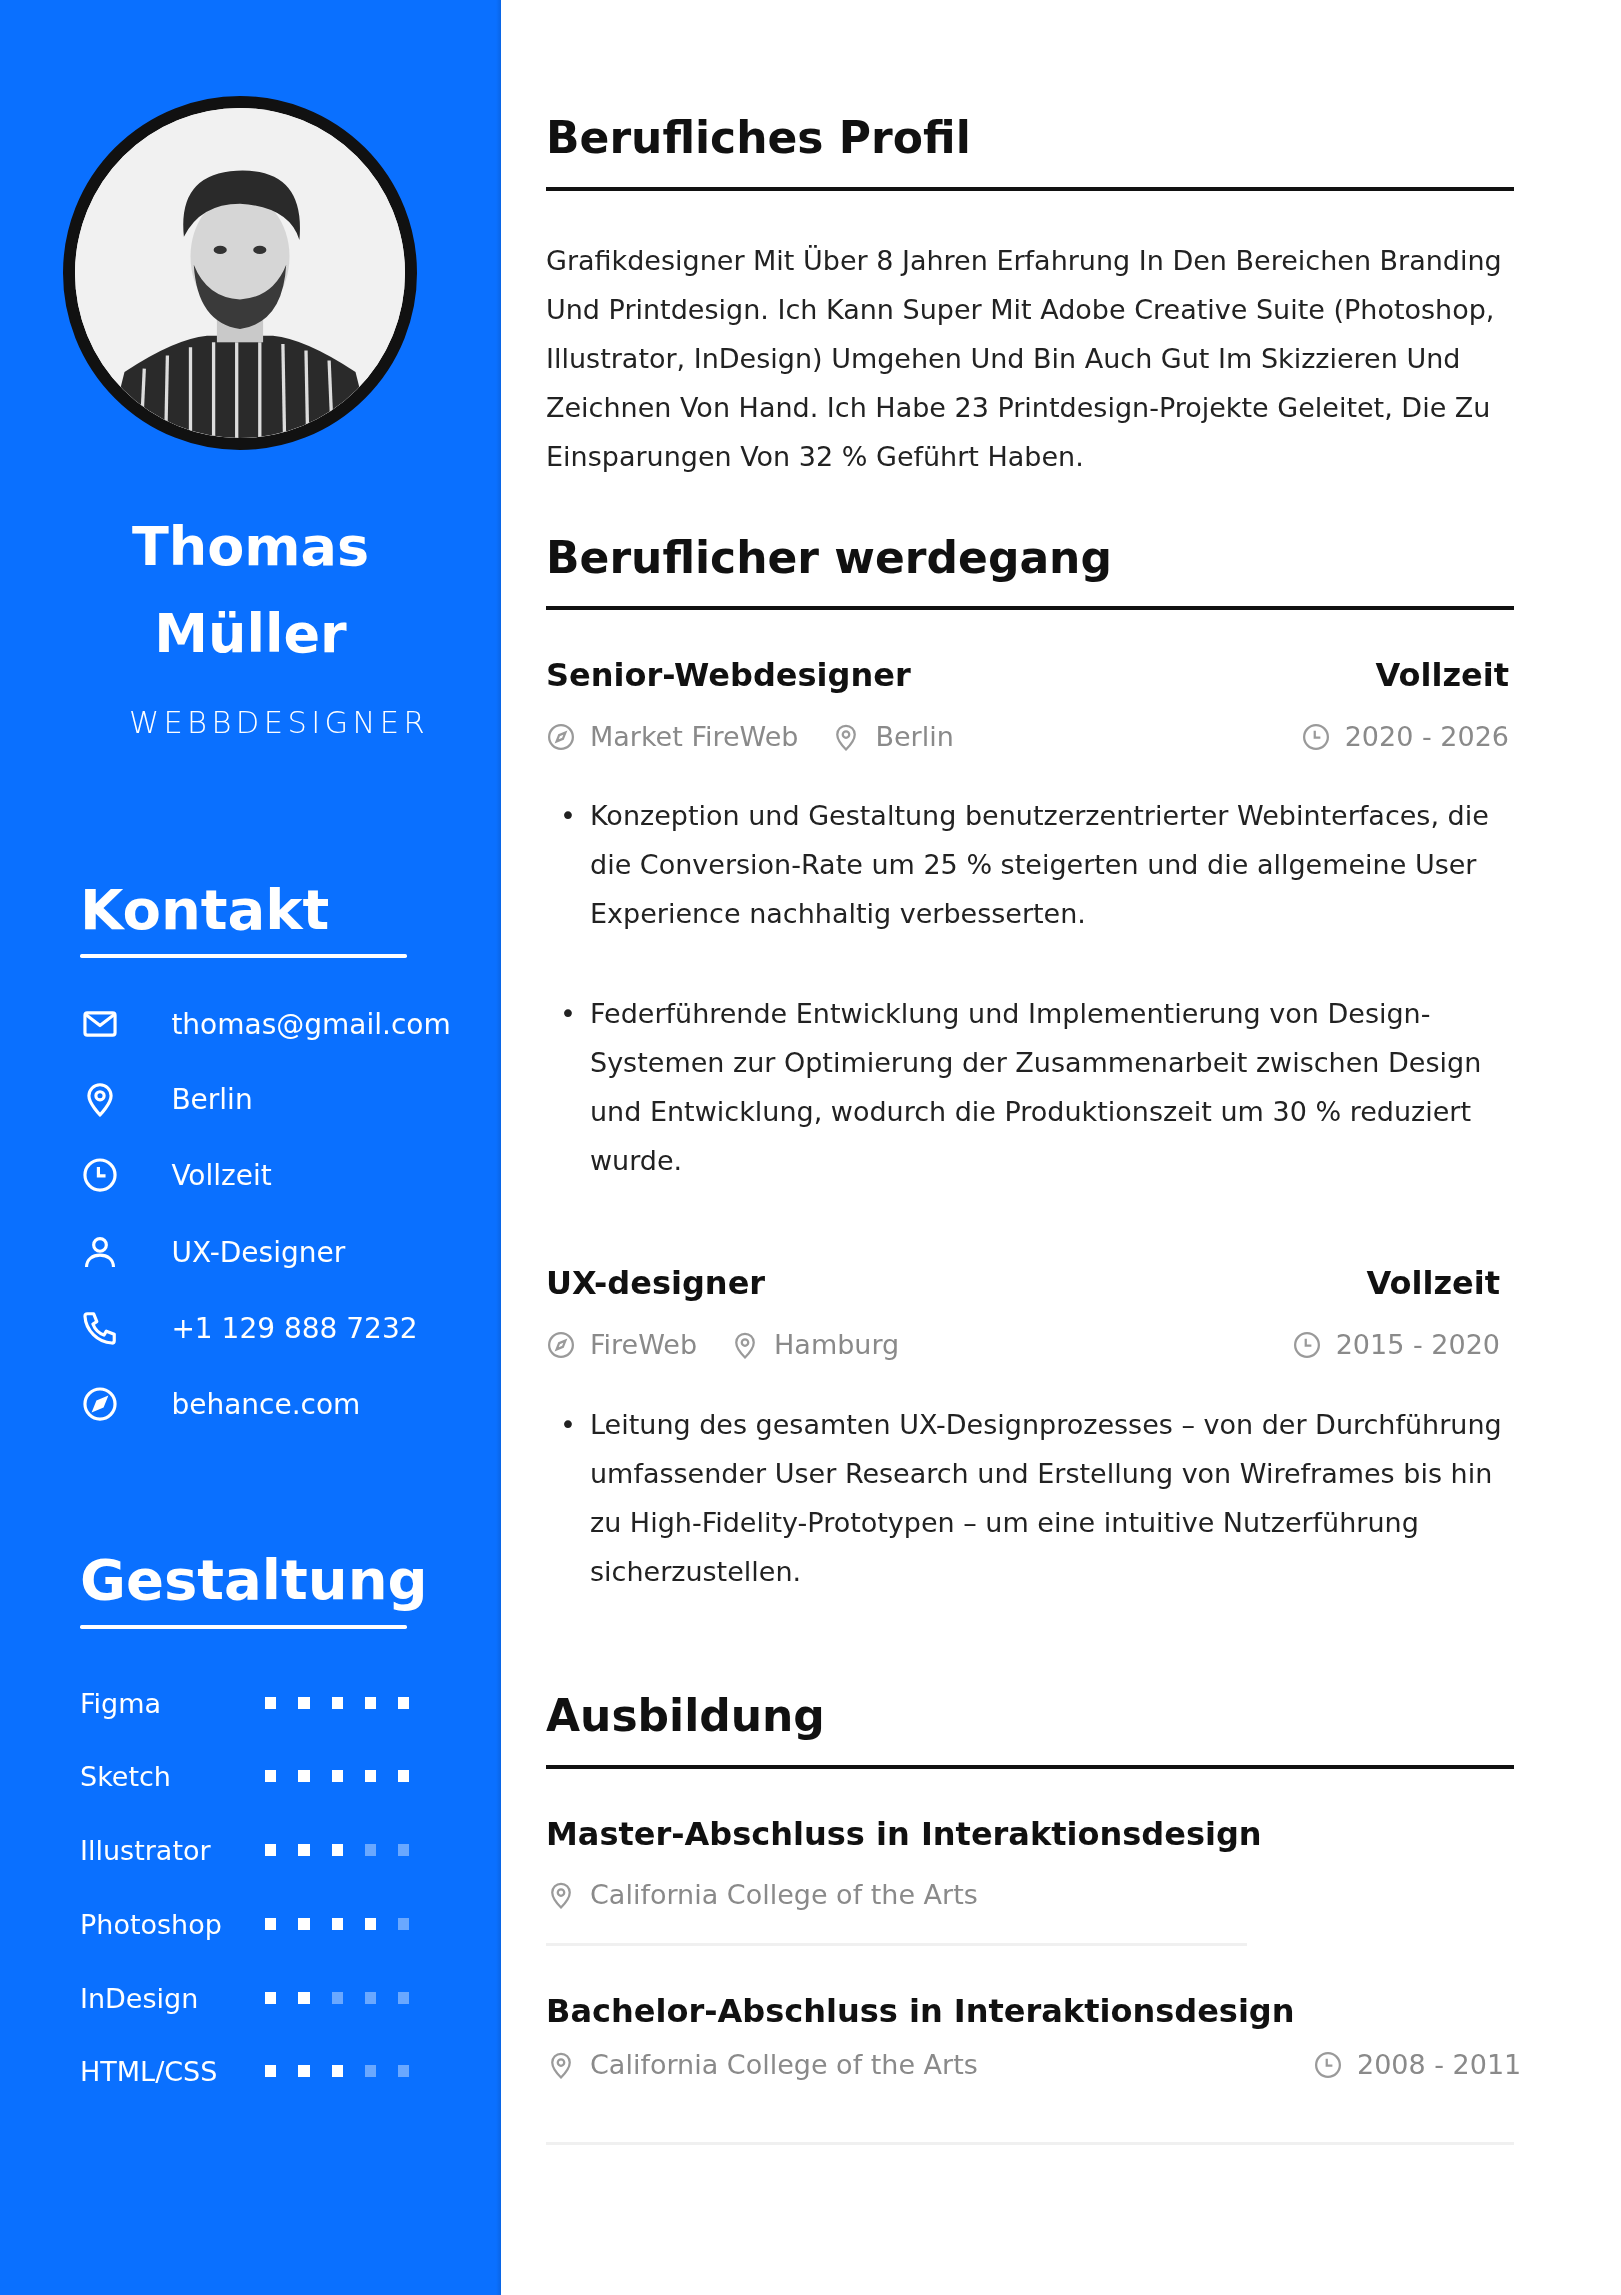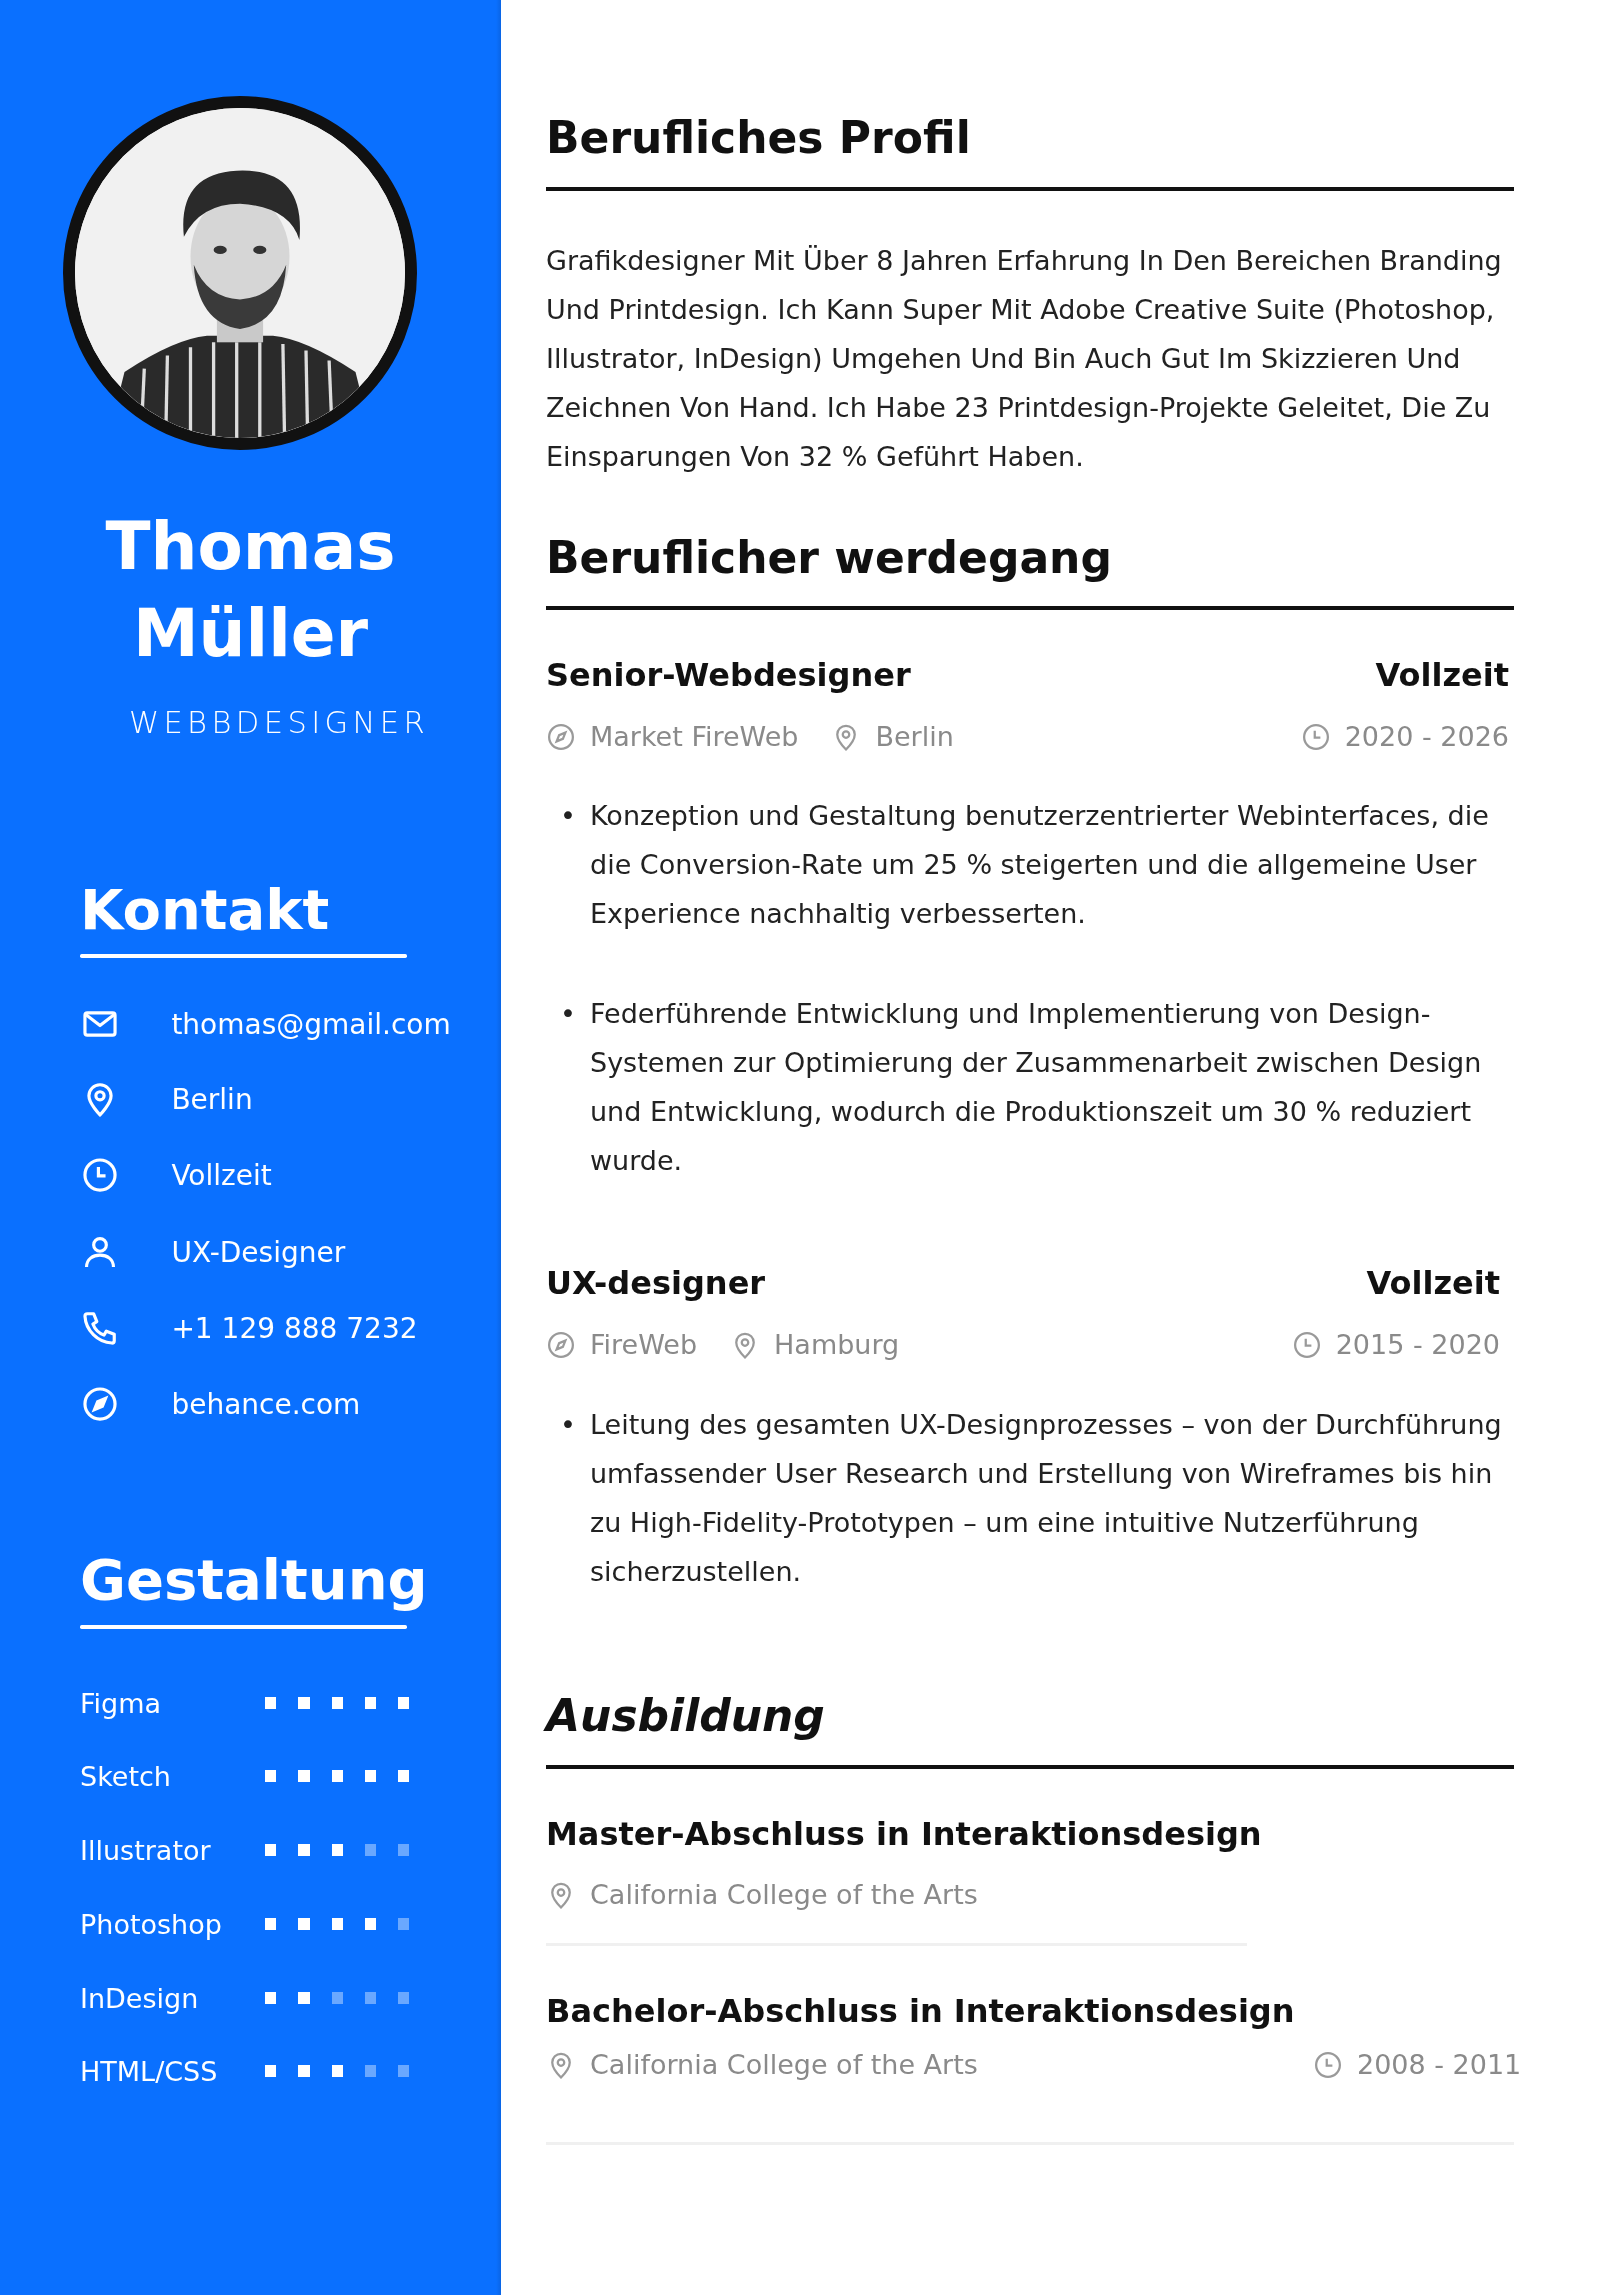--- a/index.html
+++ b/index.html
@@ -15,21 +15,21 @@
     content:""; position:absolute; right:0; top:0; width:5.2px; height:100%;
     background:linear-gradient(to right, rgba(0,0,0,0), rgba(0,0,0,0.10));
   }
   .photo {
     position:absolute; left:63px; top:96px; width:330px; height:330px;
     border-radius:50%; border:12.2px solid #111; background:#f2f2f2; overflow:hidden;
   }
   .photo svg { width:100%; height:100%; display:block; }
   .name {
     position:absolute; left:0; width:501px; text-align:center; color:#fff;
-    font-family:"DejaVu Sans", sans-serif; font-weight:bold; font-size:66px; line-height:87px;
+    font-family:"DejaVu Sans", sans-serif; font-weight:bold; font-size:54px; line-height:87px;
   }
   .name.n1 { top:503px; }
   .name.n2 { top:590px; }
   .role {
     position:absolute; top:705px; left:0; width:558px; text-align:center; color:#fff;
     font-size:30.5px; letter-spacing:4.4px; font-family:"DejaVu Sans", sans-serif; font-weight:300;
   }
   .side-h {
     position:absolute; left:80px; color:#fff; font-family:"DejaVu Sans", sans-serif;
     font-weight:bold; font-size:56px;
@@ -282,21 +282,21 @@
     <svg viewBox="0 0 24 24" fill="none" stroke="#9a9a9a" stroke-width="1.8">
         <circle cx="12" cy="12" r="9.5"></circle>
         <path d="M11 7v5.5h4.5"></path>
       </svg>
     <span>2015 - 2020</span>
   </div>
   <ul class="bullets" style="top:1400px; width:986px;">
     <li>Leitung des gesamten UX-Designprozesses – von der Durchführung umfassender User Research und Erstellung von Wireframes bis hin zu High-Fidelity-Prototypen – um eine intuitive Nutzerführung sicherzustellen.</li>
   </ul>
 
-  <div class="sec-h" style="top:1690px;font-style:italic;">Ausbildung</div>
+  <div class="sec-h" style="top:1690px;">Ausbildung</div>
   <div class="sec-rule" style="top:1765px;"></div>
 
   <div class="job-title" style="top:1815px;">Master-Abschluss in Interaktionsdesign</div>
   <div class="meta" style="top:1879px; left:0;">
     <svg viewBox="0 0 24 24" fill="none" stroke="#9a9a9a" stroke-width="1.8">
         <path d="M12 22s-7-7-7-12a7 7 0 0 1 14 0c0 5-7 12-7 12z"></path>
         <circle cx="12" cy="10" r="2.6"></circle>
       </svg>
     <span>California College of the Arts</span>
   </div>

